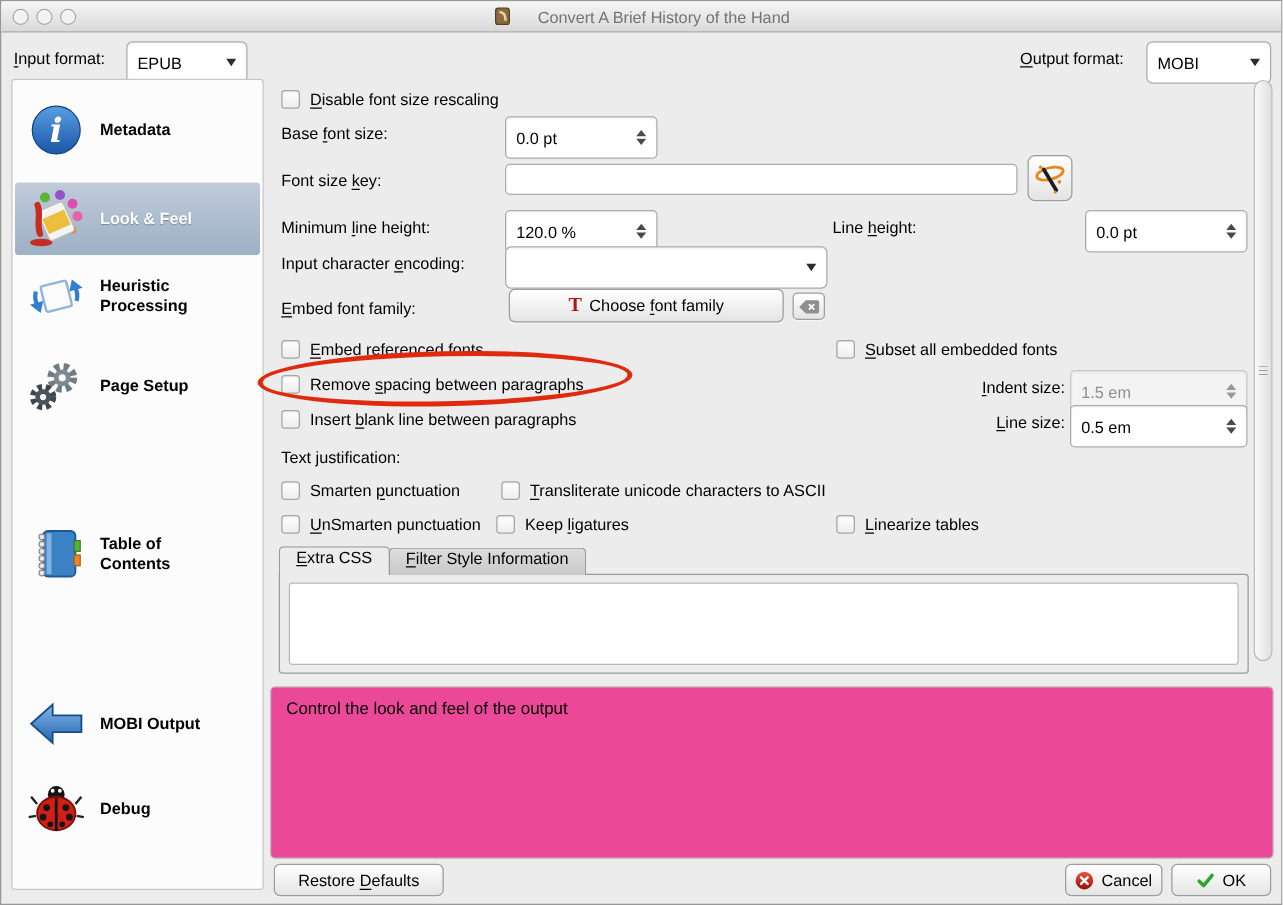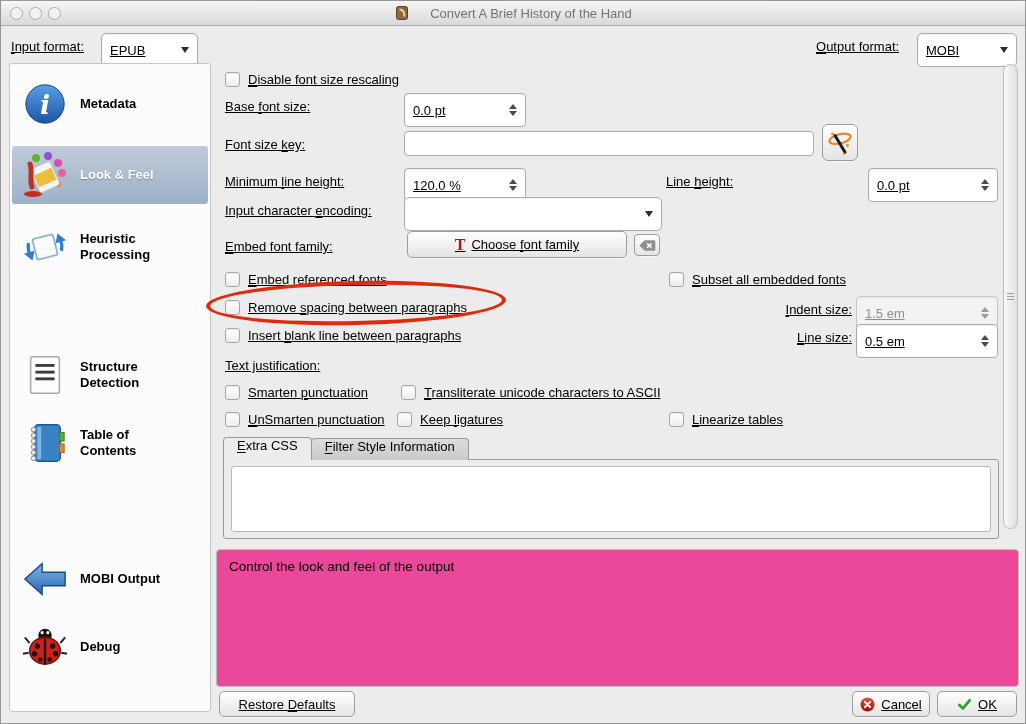--- a/index.html
+++ b/index.html
@@ -1,19 +1,19 @@
 <!DOCTYPE html>
 <html><head>
 <meta charset="utf-8">
 <style>
   * { margin:0; padding:0; box-sizing:border-box; }
   html,body { width:1026px; height:724px; }
   body { font-family:"Liberation Sans","DejaVu Sans",sans-serif; font-size:13px; color:#000; }
   .dialog { position:relative; width:1026px; height:724px; background:#ececec; border:1px solid #979797; overflow:hidden; }
-  .abs { position:absolute;text-decoration:underline; }
+  .abs { position:absolute; }
 
   
   .titlebar { position:absolute; left:0; top:0; width:100%; height:25px;
     background:linear-gradient(#f6f6f6,#d9d9d9); border-bottom:1px solid #aaa;
     display:flex; align-items:center; }
   .traffic { display:flex; gap:6px; margin-left:9px; }
   .circ { width:13px; height:13px; border-radius:50%; background:#f2f2f2; border:1px solid #a9a9a9;
     box-shadow:inset 0 1px 1px rgba(255,255,255,.8); }
   .title-group { position:absolute; left:0; right:0; display:flex; justify-content:center; align-items:center; gap:20px; pointer-events:none; }
   .title-text { color:#737373; font-size:13px; }
@@ -131,46 +131,47 @@
             <ellipse cx="12" cy="43" rx="9" ry="3" fill="#c62d21"></ellipse>
             <g transform="rotate(-24 24 26)">
               <rect x="13" y="13" width="22" height="26" rx="3" fill="#f4f4f4" stroke="#bbb"></rect>
               <rect x="14.5" y="20" width="19" height="13" fill="#edbe3e"></rect>
             </g>
             <path d="M9 13 C12 20 8 28 11 36" stroke="#c62d21" stroke-width="5" fill="none" stroke-linecap="round"></path>
           </svg>
       </span>
       <span class="side-label">Look &amp; Feel</span>
     </div>
-    <div class="side-item" style="top:154px;height:58px">
+    <div class="side-item" style="top:144px;height:58px">
       <span class="side-icon">
         <svg width="46" height="46" viewBox="0 0 48 48">
             <g transform="rotate(-14 24 24)">
               <rect x="13" y="13" width="22" height="22" rx="2" fill="#fbfbfb" stroke="#8fb4d8" stroke-width="2"></rect>
             </g>
             <path d="M9 33 a17 17 0 0 1 -2 -13" stroke="#2f7ed0" stroke-width="3.5" fill="none"></path>
             <polygon points="11,38 2,31 13,28" fill="#2f7ed0"></polygon>
             <path d="M39 15 a17 17 0 0 1 2 13" stroke="#2f7ed0" stroke-width="3.5" fill="none"></path>
             <polygon points="37,10 46,17 35,20" fill="#2f7ed0"></polygon>
           </svg>
       </span>
       <span class="side-label">Heuristic
 Processing</span>
     </div>
-    <div class="side-item" style="top:282px;height:58px">
-      <span class="side-icon">
-        <svg width="46" height="46" viewBox="0 0 48 48">
-            <rect x="9" y="5" width="30" height="38" rx="2" fill="#fdfdfd" stroke="#a9a9a9" stroke-width="1.6"></rect>
-            <line x1="14" y1="14" x2="34" y2="14" stroke="#3d3d3d" stroke-width="3"></line>
-            <line x1="14" y1="21" x2="34" y2="21" stroke="#3d3d3d" stroke-width="3"></line>
-            <line x1="14" y1="28" x2="34" y2="28" stroke="#3d3d3d" stroke-width="3"></line>
-          </svg>
-      </span>
-      <span class="side-label">Structure
-Detection</span>
+    <div class="side-item" style="top:216px;height:58px">
+      <span class="side-icon">
+        <svg width="46" height="46" viewBox="0 0 48 48">
+            <circle cx="29" cy="17" r="9" fill="none" stroke="#6f7b85" stroke-width="7" stroke-dasharray="4 3.2"></circle>
+            <circle cx="29" cy="17" r="7" fill="#7d8a94"></circle>
+            <circle cx="29" cy="17" r="3" fill="#fcfcfc"></circle>
+            <circle cx="13" cy="33" r="8" fill="none" stroke="#3c4750" stroke-width="6" stroke-dasharray="3.6 3"></circle>
+            <circle cx="13" cy="33" r="6.5" fill="#49545d"></circle>
+            <circle cx="13" cy="33" r="2.6" fill="#fcfcfc"></circle>
+          </svg>
+      </span>
+      <span class="side-label">Page Setup</span>
     </div>
     <div class="side-item" style="top:350px;height:58px">
       <span class="side-icon">
         <svg width="46" height="46" viewBox="0 0 48 48">
             <rect x="13" y="5" width="27" height="38" rx="4" fill="#3b82c4" stroke="#1d5a94" stroke-width="1.5"></rect>
             <rect x="16" y="7" width="4" height="34" fill="#7fb6e4"></rect>
             <g fill="#e8e8e8" stroke="#8a8a8a" stroke-width="1">
               <circle cx="12" cy="10" r="2.4"></circle>
               <circle cx="12" cy="16" r="2.4"></circle>
               <circle cx="12" cy="22" r="2.4"></circle>

